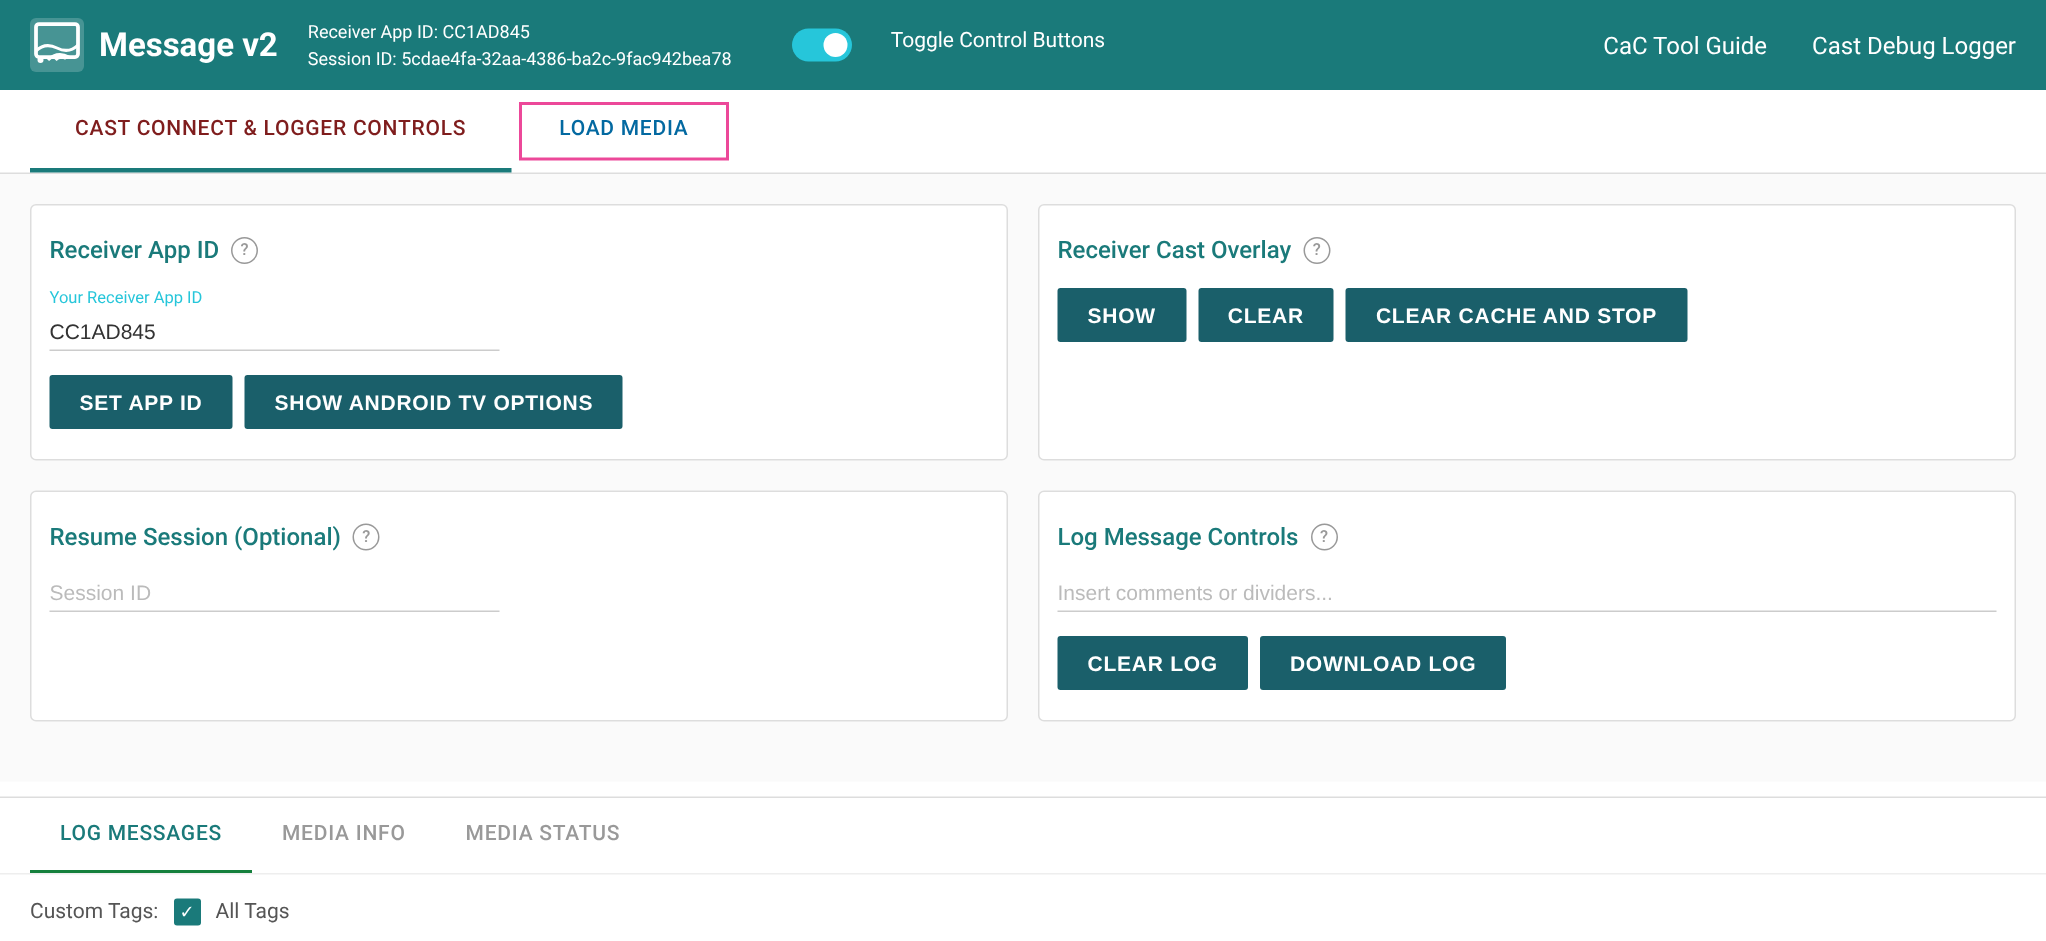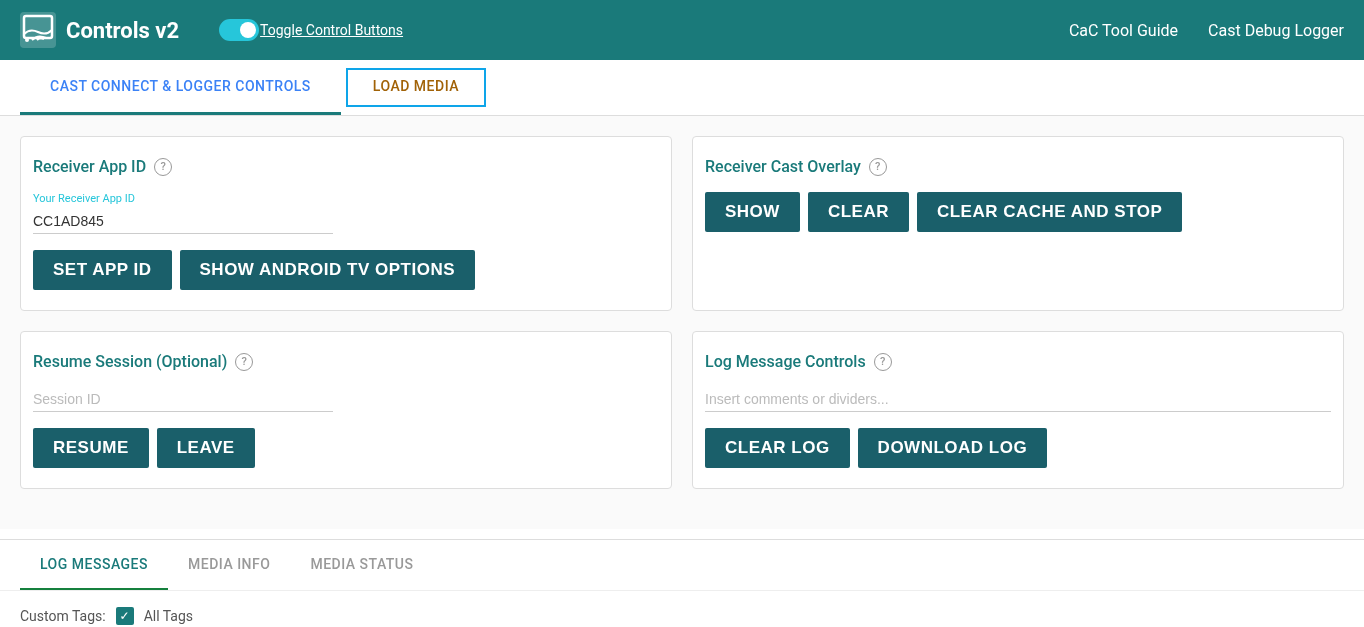--- a/index.html
+++ b/index.html
@@ -28,24 +28,23 @@
       height: 36px;
     }
     .header-info {
       display: flex;
       flex-direction: column;
       font-size: 12px;
       line-height: 1.5;
     }
     .toggle-section {
       display: flex;
-      align-items: center;
-      gap: 1px;
+      align-items: flex-start;
+      gap: 26px;
       margin-left: 20px;
-      text-decoration: underline;
     }
     .toggle-switch {
       width: 40px;
       height: 22px;
       background: #26c6da;
       border-radius: 11px;
       position: relative;
       cursor: pointer;
     }
     .toggle-switch::after {
@@ -82,26 +81,26 @@
       padding: 18px 30px;
       font-size: 14px;
       font-weight: 500;
       cursor: pointer;
       color: #777;
       letter-spacing: 0.5px;
       position: relative;
       text-transform: uppercase;
     }
     .nav-tab.active {
-      color: #3b82f6;
+      color: #7f1d1d;
       border-bottom: 3px solid #1a7a7a;
     }
     .nav-tab.highlighted {
-      border: 2px solid #0ea5e9;
-      color: #a16207;
+      border: 2px solid #ec4899;
+      color: #0369a1;
       margin: 8px 5px;
       padding: 8px 25px;
     }
 
     
     .main-content {
       padding: 20px;
       background: #fafafa;
     }
 
@@ -164,21 +163,21 @@
     .button-group {
       display: flex;
       gap: 8px;
       flex-wrap: wrap;
       margin-top: 8px;
     }
     .btn {
       padding: 10px 20px;
       border: none;
       border-radius: 2px;
-      font-size: 17px;
+      font-size: 14px;
       font-weight: 600;
       cursor: pointer;
       text-transform: uppercase;
       letter-spacing: 0.5px;
     }
     .btn-primary {
       background: #1a5f6a;
       color: white;
     }
 
@@ -238,21 +237,31 @@
 <header class="header">
   <div class="header-logo">
     <svg class="logo-icon" viewBox="0 0 36 36" fill="none" xmlns="http://www.w3.org/2000/svg">
       <rect width="36" height="36" rx="4" fill="rgba(255,255,255,0.2)"></rect>
       <rect x="4" y="4" width="28" height="22" rx="2" fill="none" stroke="white" stroke-width="2.5"></rect>
       <path d="M4 22 Q10 16 18 20 Q26 24 32 18" stroke="white" stroke-width="2" fill="none"></path>
       <circle cx="7" cy="28" r="2" fill="white"></circle>
       <path d="M12 28 Q18 22 26 26" stroke="white" stroke-width="2" fill="none"></path>
       <path d="M17 28 Q20 25 24 27" stroke="white" stroke-width="2" fill="none"></path>
     </svg>
-    <span>Controls v2</span>
+    <span>Message v2</span>
+  </div>
+  <div class="header-info">
+    <span>
+      <span>Receiver App ID:</span>
+      <span>CC1AD845</span>
+    </span>
+    <span>
+      <span>Session ID:</span>
+      <span>5cdae4fa-32aa-4386-ba2c-9fac942bea78</span>
+    </span>
   </div>
   <div class="toggle-section">
     <div class="toggle-switch"></div>
     <span class="toggle-label">Toggle Control Buttons</span>
   </div>
   <div class="header-spacer"></div>
   <div class="header-links">
     <a class="header-link">CaC Tool Guide</a>
     <a class="header-link">Cast Debug Logger</a>
   </div>
@@ -293,24 +302,20 @@
       </div>
     </div>
 
     <div class="card">
       <div class="card-title">
         <span>Resume Session (Optional)</span>
         <span class="help-icon">?</span>
       </div>
       <div class="input-section">
         <input class="text-input" type="text" placeholder="Session ID" style="">
-      </div>
-      <div class="button-group">
-        <button class="btn btn-primary">RESUME</button>
-        <button class="btn btn-primary">LEAVE</button>
       </div>
     </div>
 
     <div class="card">
       <div class="card-title">
         <span>Log Message Controls</span>
         <span class="help-icon">?</span>
       </div>
       <div class="input-section">
         <input class="text-input" type="text" style="max-width: 100%;" placeholder="Insert comments or dividers...">

